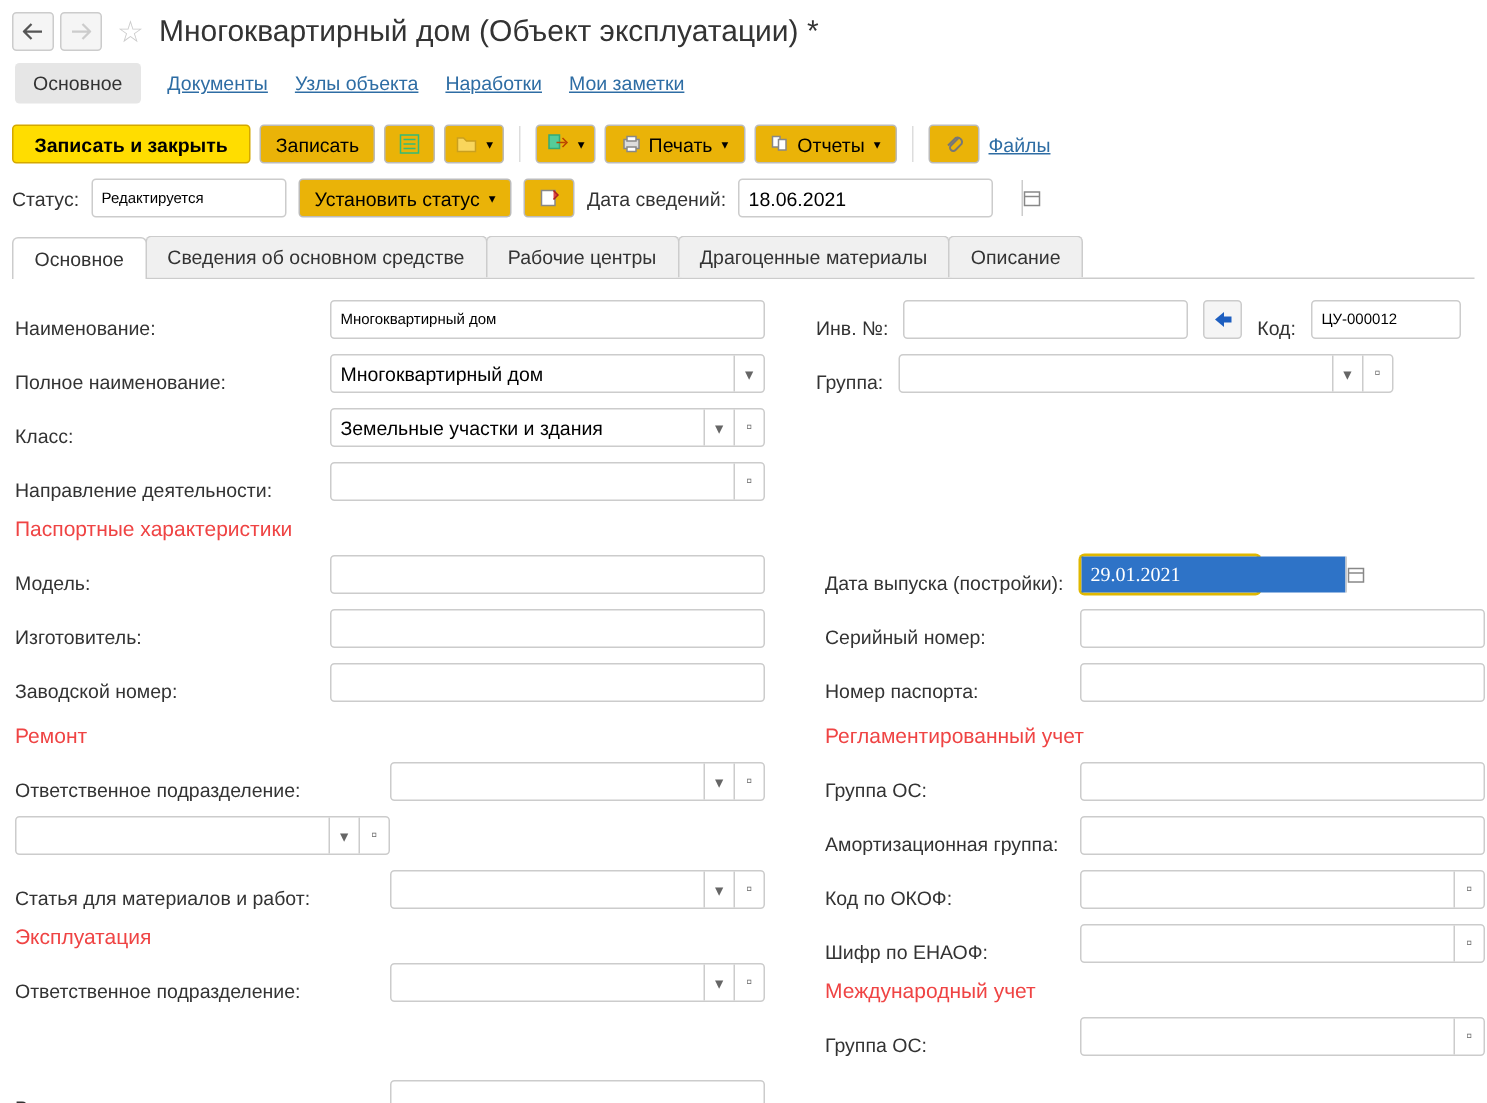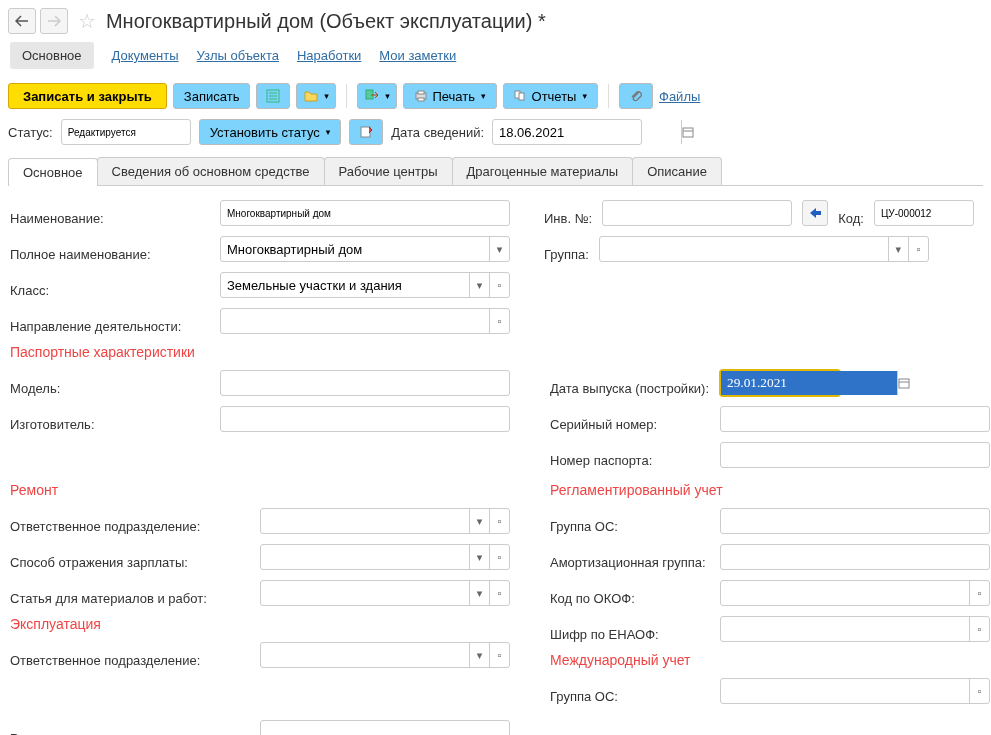--- a/index.html
+++ b/index.html
@@ -24,21 +24,21 @@
   .nav-tabs { display: flex; gap: 18px; margin-bottom: 14px; padding-left: 2px; }
   .nav-tabs .nav-item { color: #2e6da4; text-decoration: underline; cursor: pointer; }
   .nav-tabs .nav-item.active {
     background: #e6e6e6; color: #333; text-decoration: none;
     padding: 6px 12px; border-radius: 3px; margin-top: -6px;
   }
   .toolbar { display: flex; align-items: center; gap: 6px; margin-bottom: 10px; flex-wrap: wrap; }
   .btn {
     height: 26px; padding: 0 10px;
     border: 1px solid #bbb; border-radius: 3px;
-    background: #7dd3fc; cursor: pointer;
+    background: #eab308; cursor: pointer;
     display: inline-flex; align-items: center; gap: 4px;
     font-size: 13px;
   }
   .btn-yellow {
     background: #ffdd00; border: 1px solid #d4a800; font-weight: bold; padding: 0 14px;
   }
   .btn-icon { width: 34px; padding: 0; justify-content: center; }
   .btn .caret { font-size: 9px; margin-left: 2px; }
   .sep { width: 1px; height: 24px; background: #ddd; margin: 0 4px; }
   .link { color: #2e6da4; text-decoration: underline; cursor: pointer; }
@@ -175,21 +175,21 @@
     <span>Установить статус</span>
       <span class="caret">▾</span>
   </button>
   <button class="btn btn-icon">
     <svg width="14" height="14" viewBox="0 0 14 14">
         <rect x="2" y="2" width="9" height="10" fill="#fff" stroke="#888"></rect>
         <path d="M10 2 l3 3 l-3 3" fill="#d44" stroke="#a22"></path>
       </svg>
   </button>
   <span class="label">Дата сведений:</span>
-  <div class="combo" style="width:150px">
+  <div class="combo" style="width:170px">
     <input value="18.06.2021" style="">
     <div class="cbtn">
       <svg width="12" height="12" viewBox="0 0 12 12">
           <rect x="1" y="2" width="10" height="9" stroke="#888" fill="#fff"></rect>
           <line x1="1" y1="5" x2="11" y2="5" stroke="#888"></line>
         </svg>
     </div>
   </div>
 </div>
 
@@ -252,20 +252,24 @@
   <div class="two-col">
     <div class="col-left">
       <div class="form-row">
         <span class="field-label">Модель:</span>
         <input class="input" style="width: 290px;">
       </div>
       <div class="form-row">
         <span class="field-label">Изготовитель:</span>
         <input class="input" style="width: 290px;">
       </div>
+      <div class="form-row">
+        <span class="field-label">Заводской номер:</span>
+        <input class="input" style="width: 290px;">
+      </div>
     </div>
     <div class="col-right">
       <div class="form-row">
         <span class="field-label-r">Дата выпуска (постройки):</span>
         <div class="highlight-input" style="width:120px">
           <input class="sel" value="29.01.2021" style="">
           <div class="cbtn">
             <svg width="12" height="12" viewBox="0 0 12 12">
                 <rect x="1" y="2" width="10" height="9" stroke="#888" fill="#fff"></rect>
                 <line x1="1" y1="5" x2="11" y2="5" stroke="#888"></line>
@@ -289,21 +293,20 @@
       <div class="section-title">Ремонт</div>
       <div class="form-row">
         <span class="field-label" style="min-width:240px">Ответственное подразделение:</span>
         <div class="combo" style="width:250px">
           <input style="">
           <div class="cbtn">▾</div>
           <div class="cbtn">▫</div>
         </div>
       </div>
       <div class="form-row">
-        <span class="field-label" style="min-width:240px">Способ отражения зарплаты:</span>
         <div class="combo" style="width:250px">
           <input style="">
           <div class="cbtn">▾</div>
           <div class="cbtn">▫</div>
         </div>
       </div>
       <div class="form-row">
         <span class="field-label" style="min-width:240px">Статья для материалов и работ:</span>
         <div class="combo" style="width:250px">
           <input style="">

